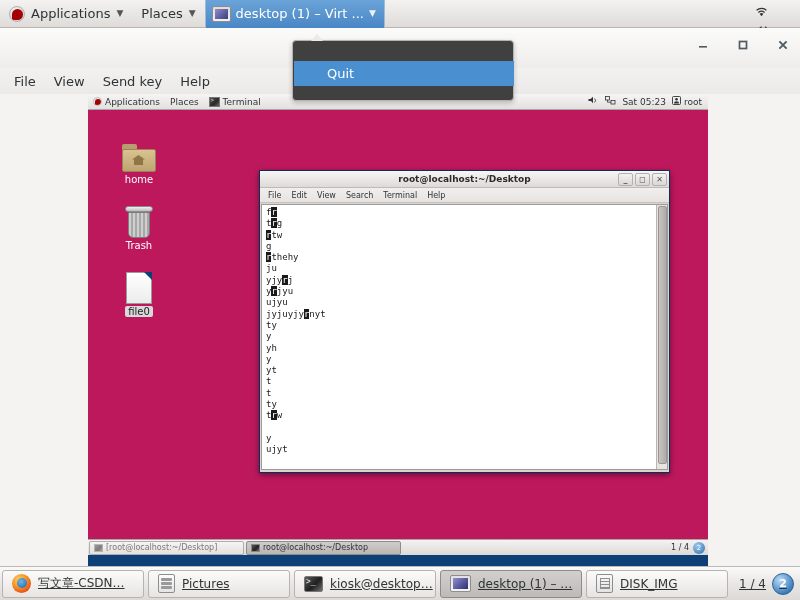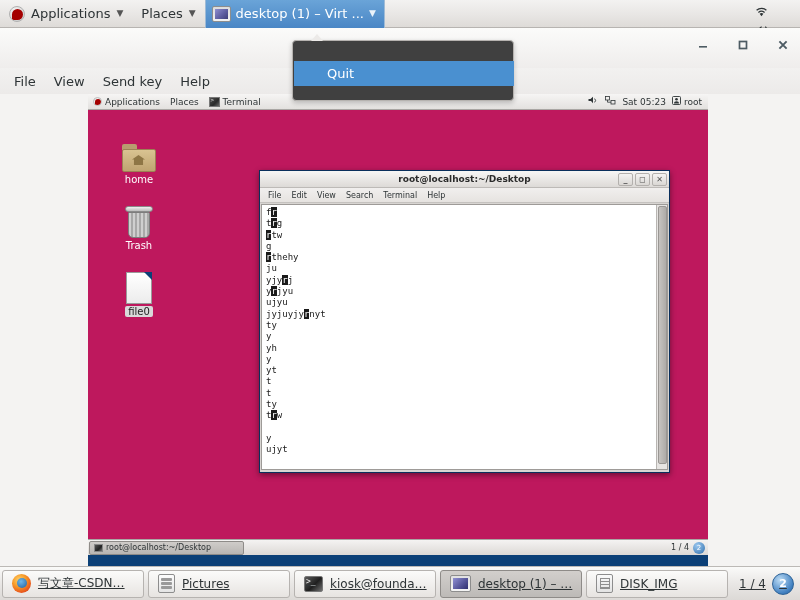--- a/index.html
+++ b/index.html
@@ -528,20 +528,24 @@
         </div>
         <div class="term-body">
           <div class="term-text" id="term-text"><div><span>f</span><span class="hl">r</span></div><div><span>t</span><span class="hl">r</span><span>g</span></div><div><span class="hl">r</span><span>tw</span></div><div><span>g</span></div><div><span class="hl">r</span><span>thehy</span></div><div><span>ju</span></div><div><span>yjy</span><span class="hl">r</span><span>j</span></div><div><span>y</span><span class="hl">r</span><span>jyu</span></div><div><span>ujyu</span></div><div><span>jyjuyjy</span><span class="hl">r</span><span>nyt</span></div><div><span>ty</span></div><div><span>y</span></div><div><span>yh</span></div><div><span>y</span></div><div><span>yt</span></div><div><span>t</span></div><div><span>t</span></div><div><span>ty</span></div><div><span>t</span><span class="hl">r</span><span>w</span></div><div>&nbsp;</div><div><span>y</span></div><div><span>ujyt</span></div><div>&nbsp;</div><div><span>:</span></div></div>
           <div class="term-scroll">
             <div class="term-thumb"></div>
           </div>
         </div>
       </div>
 
       <div class="guest-taskbar">
+        <div class="gtask dim">
+          <span class="mini-term dim2"></span>
+          <span>[root@localhost:~/Desktop]</span>
+        </div>
         <div class="gtask active">
           <span class="mini-term"></span>
           <span>root@localhost:~/Desktop</span>
         </div>
         <div class="ws-ind">
           <span>1 / 4</span>
         </div>
         <div class="ws-badge">2</div>
       </div>
     </div>
@@ -555,21 +559,21 @@
     <div class="htask">
       <span class="pics-ic">
           <i></i>
           <i></i>
           <i></i>
         </span>
       <span>Pictures</span>
     </div>
     <div class="htask">
       <span class="term-ic2">&gt;_</span>
-      <span>kiosk@founda…</span>
+      <span>kiosk@desktop…</span>
     </div>
     <div class="htask active">
       <span class="mon-ic2">
           <i></i>
         </span>
       <span>desktop (1) – …</span>
     </div>
     <div class="htask">
       <span class="disk-ic">
           <i></i>

